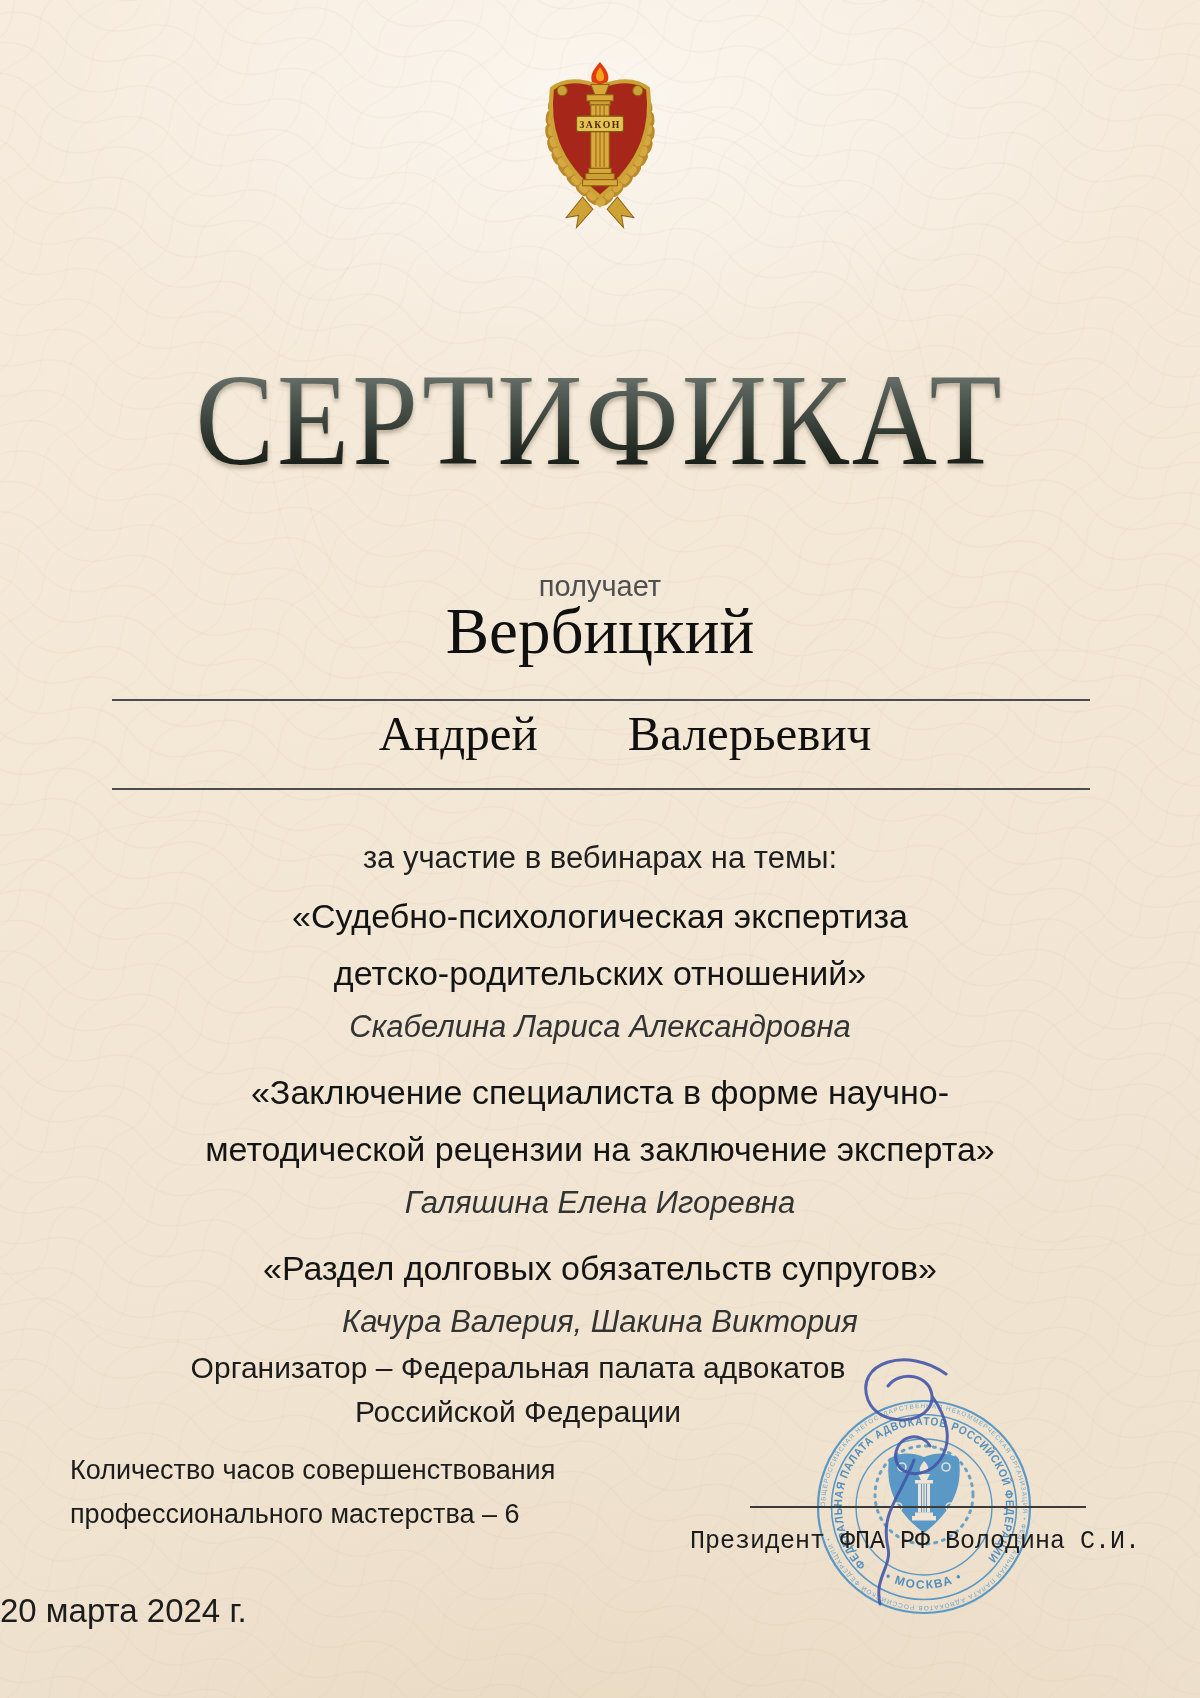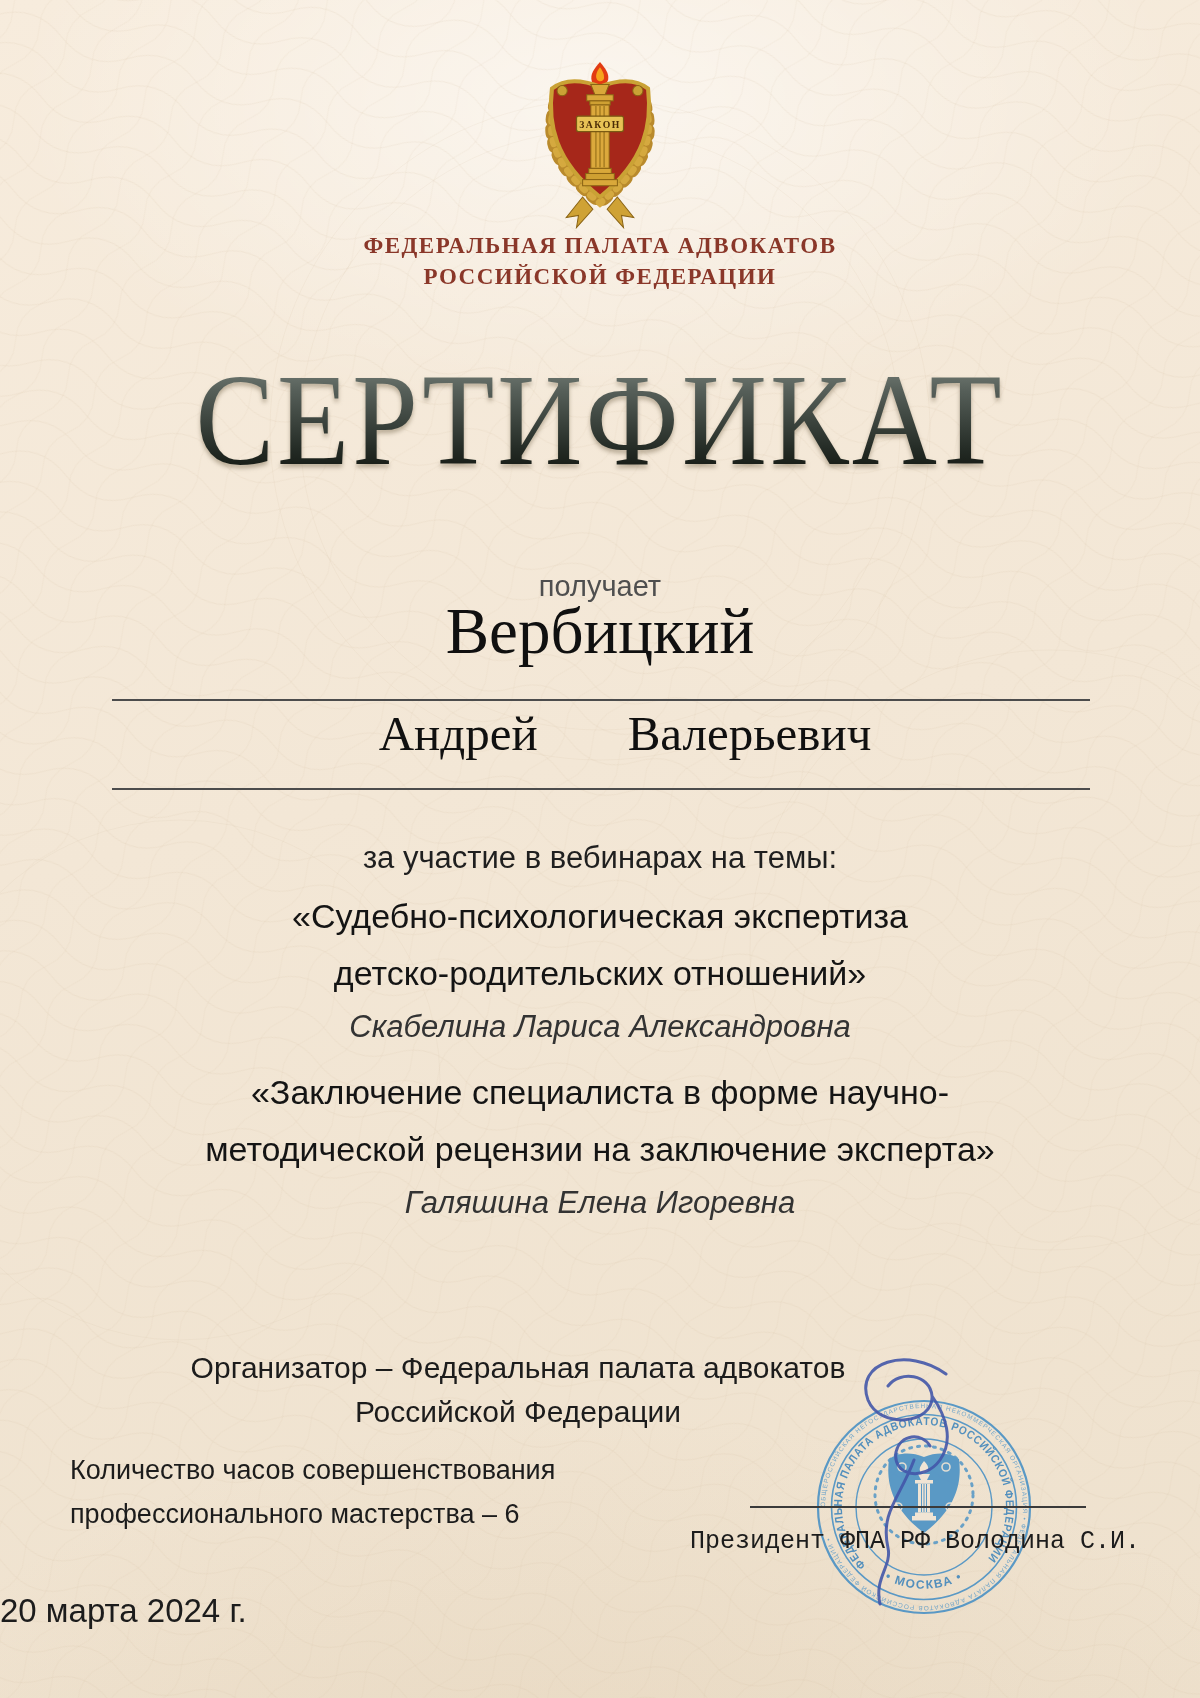--- a/index.html
+++ b/index.html
@@ -107,24 +107,20 @@
       <line x1="71" y1="45" x2="71" y2="105" stroke="#9c741c" stroke-width="1.2"></line>
       <rect x="56" y="106" width="22" height="5" fill="#d9a83a" stroke="#8a6314" stroke-width="1"></rect>
       <rect x="53" y="111" width="28" height="6" fill="#cfa032" stroke="#8a6314" stroke-width="1"></rect>
       <rect x="50" y="117" width="34" height="6" fill="#d9a83a" stroke="#8a6314" stroke-width="1"></rect>
 
       <rect x="44" y="55" width="46" height="15" rx="2" fill="#e7c255" stroke="#7a5a12" stroke-width="1.2"></rect>
       <text x="67" y="66.5" text-anchor="middle" font-family="Liberation Serif, serif" font-weight="bold" font-size="9.5" letter-spacing="1.5" fill="#4a2c06">ЗАКОН</text>
     </svg>
   </div>
 
-  <div class="abs org-name">
-    <div>ФЕДЕРАЛЬНАЯ ПАЛАТА АДВОКАТОВ</div>
-    <div>РОССИЙСКОЙ ФЕДЕРАЦИИ</div>
-  </div>
 
   <h1 class="abs cert-title">СЕРТИФИКАТ</h1>
 
   <div class="abs intro">получает</div>
   <div class="abs surname">Вербицкий</div>
   <div class="abs rule rule-1"></div>
   <div class="abs given-names">
     <span>Андрей</span>
     <span>Валерьевич</span>
   </div>
@@ -140,20 +136,26 @@
       </div>
       <div class="speaker">Скабелина Лариса Александровна</div>
     </div>
     <div class="topic">
       <div class="topic-title">
         <div>«Заключение специалиста в форме научно-</div>
         <div>методической рецензии на заключение эксперта»</div>
       </div>
       <div class="speaker">Галяшина Елена Игоревна</div>
     </div>
+    <div class="topic">
+      <div class="topic-title">
+        <div>«Раздел долговых обязательств супругов»</div>
+      </div>
+      <div class="speaker">Качура Валерия, Шакина Виктория</div>
+    </div>
   </div>
 
   <div class="abs organizer">
     <div>Организатор – Федеральная палата адвокатов</div>
     <div>Российской Федерации</div>
   </div>
 
   <div class="abs hours">
     <div>Количество часов совершенствования</div>
     <div>профессионального мастерства – 6</div>

